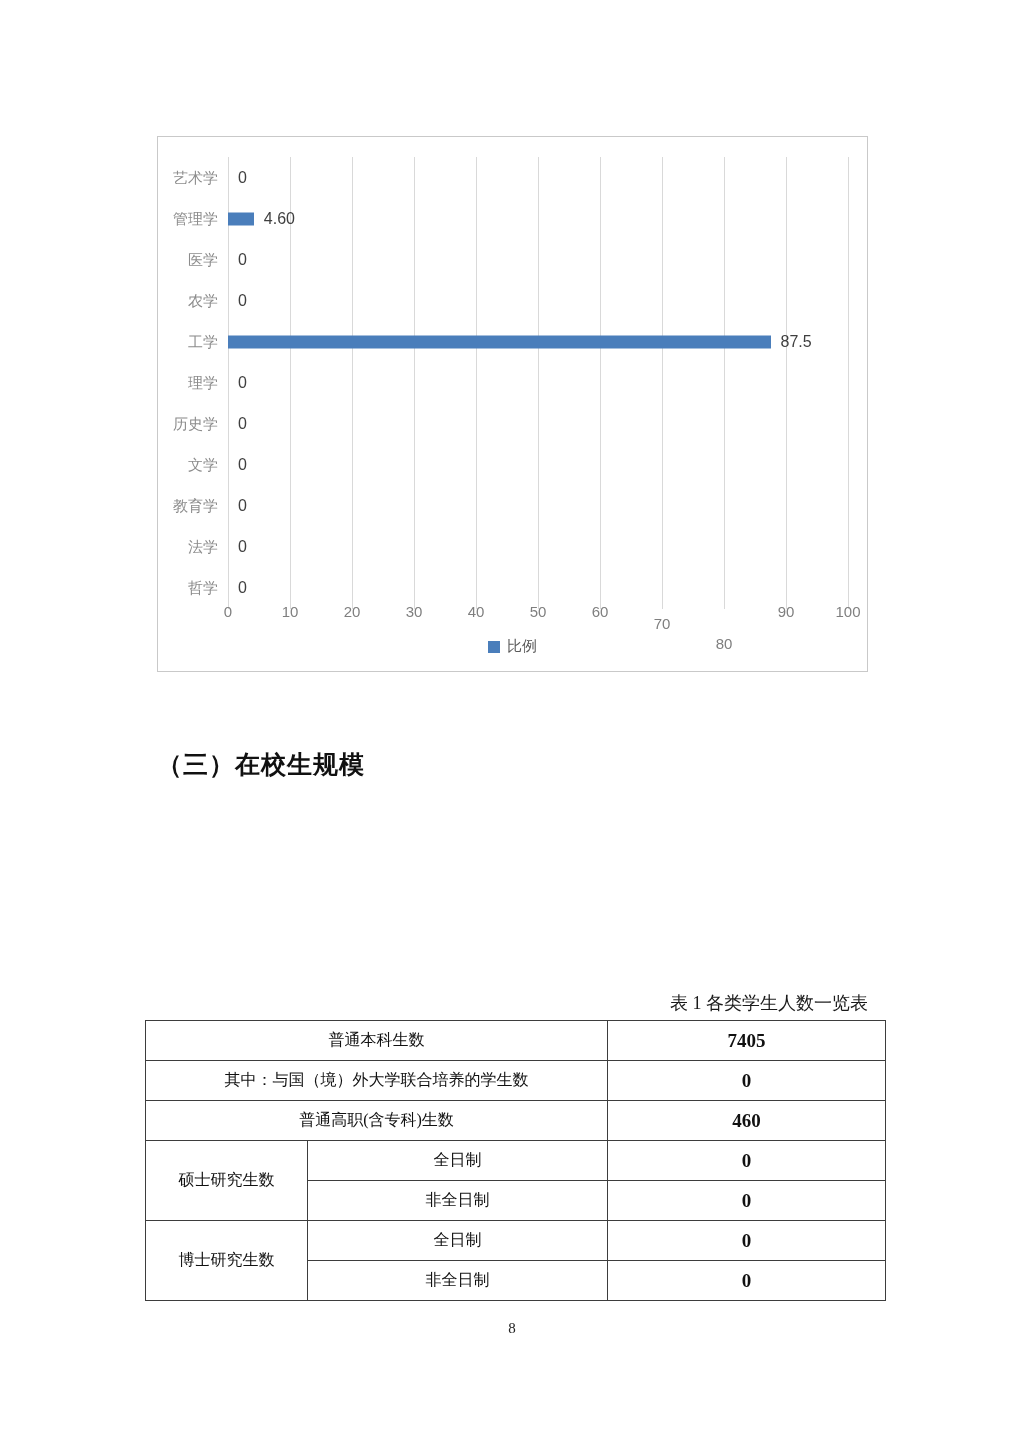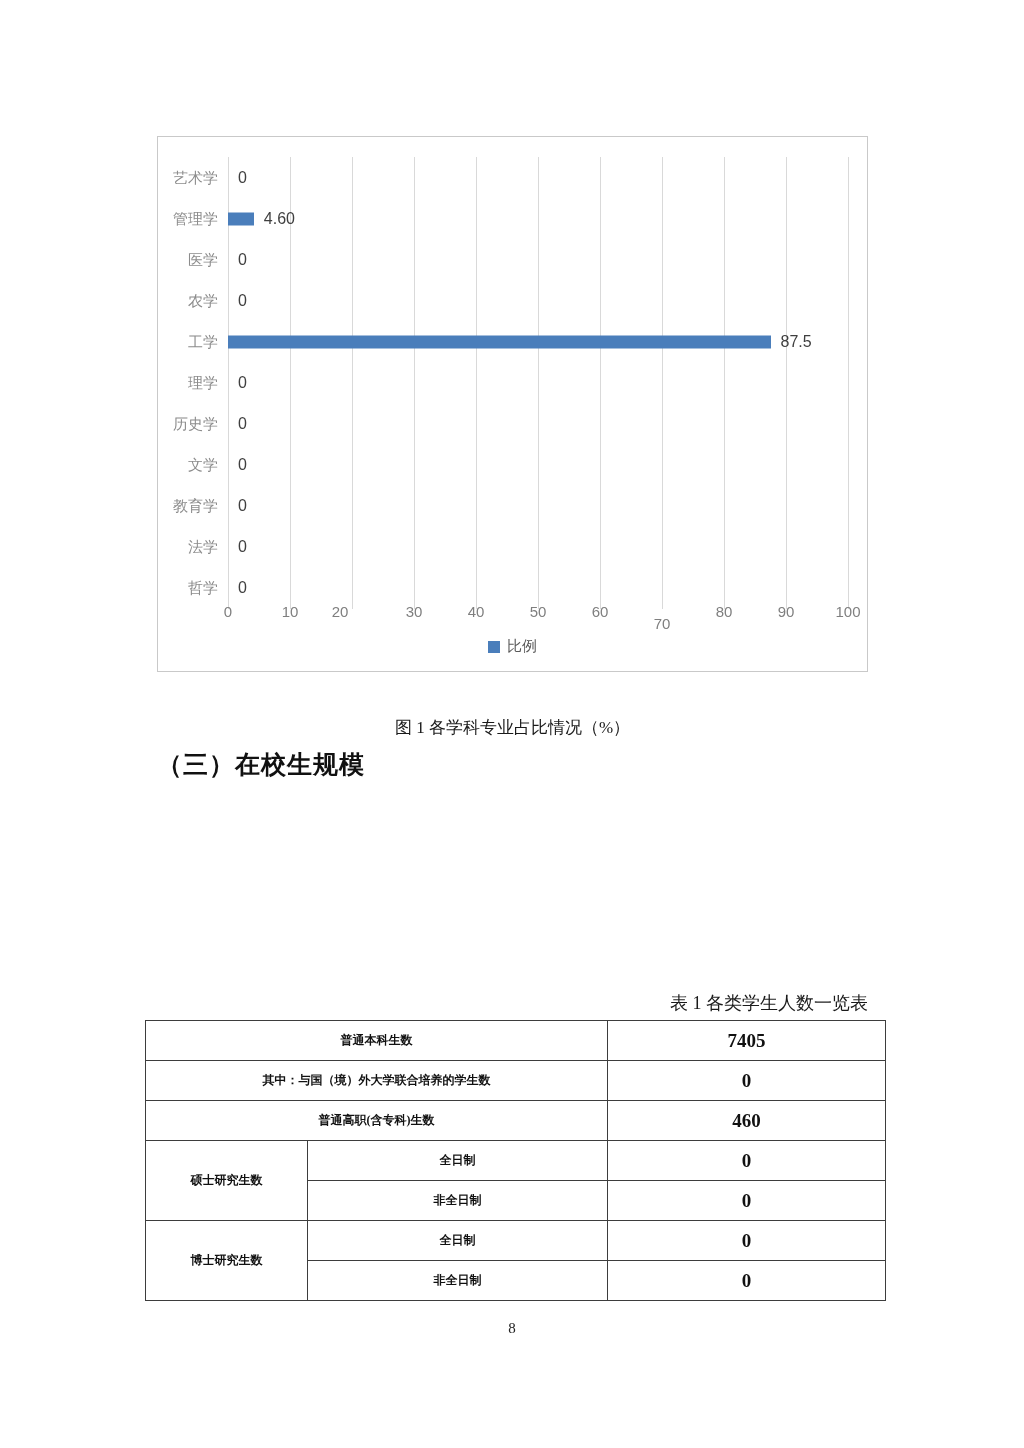--- a/index.html
+++ b/index.html
@@ -135,21 +135,21 @@
     table-layout: fixed;
   }
   .stu-table td {
     border: 1px solid #3d3d3d;
     height: 40px;
     text-align: center;
     vertical-align: middle;
     font-size: 19px;
     color: #111111;
   }
-  .stu-table td.lbl { font-weight: bold; font-size: 12px; }
+  .stu-table td.lbl { font-weight: normal; font-size: 16px; }
   .stu-table td.val { font-weight: bold; }
 
   .page-number {
     position: absolute;
     left: 0; top: 1320px; width: 100%;
     text-align: center;
     font-size: 15px;
     color: #222222;
   }
 </style>
@@ -218,37 +218,36 @@
           </div>
           <div class="chart-row">
             <span class="cat-label">哲学</span>
             <span class="val-label" style="left: 80px;">0</span>
           </div>
         </div>
     </div>
     <div class="x-axis" id="x-axis">
         <span class="x-tick" style="left: 70px;">0</span>
         <span class="x-tick" style="left: 132px;">10</span>
-        <span class="x-tick" style="left: 182px;">20</span>
+        <span class="x-tick" style="left: 194px;">20</span>
         <span class="x-tick" style="left: 256px;">30</span>
         <span class="x-tick" style="left: 318px;">40</span>
         <span class="x-tick" style="left: 380px;">50</span>
         <span class="x-tick" style="left: 442px;">60</span>
         <span class="x-tick" style="left: 504px; margin-top: 12px;">70</span>
-        <span class="x-tick" style="left: 566px;">80</span>
+        <span class="x-tick" style="left: 566px; margin-top: 32px;">80</span>
         <span class="x-tick" style="left: 628px;">90</span>
         <span class="x-tick" style="left: 690px;">100</span>
       </div>
     <div class="legend">
       <span class="legend-swatch" id="legend-swatch" style="background: rgb(74, 126, 187);"></span>
       <span class="legend-label" id="legend-label">比例</span>
     </div>
   </figure>
 
-  <p class="fig-caption">图 1 各学科专业占比情况（%）</p>
 
   <h2 class="section-heading">（三）在校生规模</h2>
 
 
   <p class="tbl-caption">表 1 各类学生人数一览表</p>
 
   <table class="stu-table">
     <colgroup>
       <col style="width:162px">
       <col style="width:300px">

